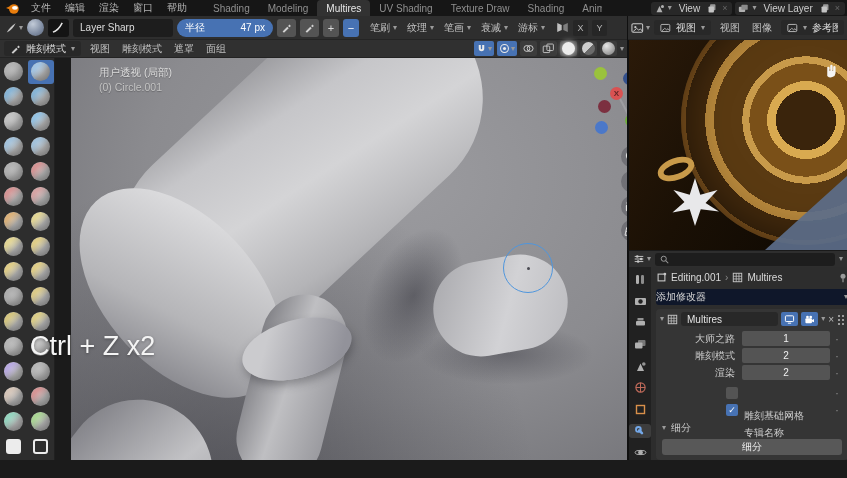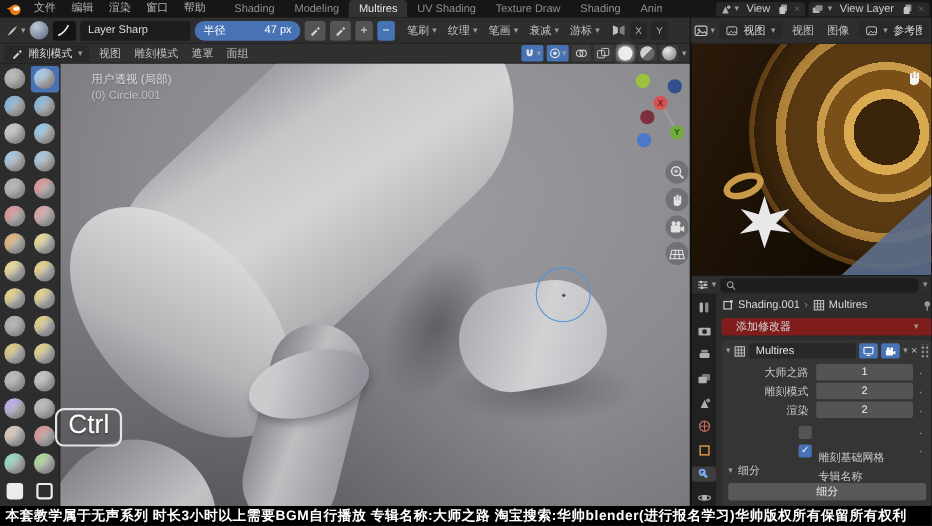--- a/index.html
+++ b/index.html
@@ -71,21 +71,21 @@
   .brush-cell.active{background:#4772b3;}
   .brush-ball{width:19px;height:19px;border-radius:50%;position:relative;overflow:hidden;
       background:radial-gradient(circle at 35% 30%,#cdcdcd,#8e8e8e 62%,#6d6d6d 100%);}
   .brush-ball .accent{position:absolute;inset:0;border-radius:50%;opacity:.85;}
   .brush-sq{width:15px;height:15px;border:2px solid #ececec;border-radius:3px;}
   .brush-sq.fill{background:#ececec;}
 
   .viewport{flex:1;position:relative;overflow:hidden;
     background:
       radial-gradient(ellipse at 28% 115%, rgba(48,48,55,.55), transparent 55%),
-      radial-gradient(ellipse at 60% 30%, #9b9b9f 0%, #8b8b8f 55%, #6f6f74 100%);}
+      radial-gradient(ellipse at 60% 30%, #9b9b9f 0%, #8b8b8f 55%, #6f6f74 100%); margin-left: 16px;}
   .shape{position:absolute;}
   .arm{left:125px;top:-98px;width:210px;height:420px;border-radius:105px;transform:rotate(47deg);
        background:linear-gradient(100deg,#8f8f93 2%,#c6c6c9 30%,#d4d4d6 55%,#b4b4b7 85%,#97979b 100%);}
   .cuff{left:-15px;top:160px;width:250px;height:150px;border-radius:50%;transform:rotate(47deg);
         background:linear-gradient(160deg,#dadadc 15%,#b5b5b8 60%,#84848a 92%);}
   .crease{left:295px;top:160px;width:95px;height:155px;border-radius:50%;transform:rotate(25deg);
         background:radial-gradient(rgba(58,58,66,.55),transparent 65%);}
   .finger-shadow{left:348px;top:265px;width:175px;height:62px;border-radius:50%;
         background:radial-gradient(rgba(66,66,74,.5),transparent 70%);}
   .finger{left:362px;top:200px;width:135px;height:95px;border-radius:48px;transform:rotate(-10deg);
@@ -136,22 +136,22 @@
   .search-box{flex:1;height:13px;background:#1d1d1d;border-radius:3px;display:flex;align-items:center;
               gap:4px;padding:0 5px;}
   .props{flex:1;display:flex;background:#2d2d2d;border-left:1px solid #101010;overflow:hidden;}
   .prop-tabs{width:26px;background:#212121;display:flex;flex-direction:column;align-items:center;
              padding-top:5px;gap:7px;}
   .prop-tab{width:22px;height:17px;display:flex;align-items:center;justify-content:center;border-radius:3px;}
   .prop-tab.active{background:#3d3d3d;}
   .prop-content{flex:1;padding:4px 5px 0 5px;display:flex;flex-direction:column;gap:4px;font-size:10px;}
   .breadcrumb{display:flex;align-items:center;gap:4px;height:15px;color:#dadada;}
   .bc-sep{color:#8a8a8a;}
-  .add-mod{height:18px;background:#7f1d1d;border-radius:3px;display:flex;align-items:center;
-           padding:0 13px;color:#d6d6d6;}
+  .add-mod{height:18px;background:#0f172a;border-radius:3px;display:flex;align-items:center;
+           padding:0 0;color:#d6d6d6;}
   .panel{background:#353535;border-radius:4px;padding:2px 4px 5px;display:flex;flex-direction:column;gap:3px;}
   .panel-head{display:flex;align-items:center;gap:3px;height:16px;}
   .pname{flex:1;height:14px;background:#282828;border-radius:3px;display:flex;align-items:center;
          padding:0 6px;color:#e2e2e2;}
   .ptgl{width:17px;height:14px;background:#4772b3;border-radius:2px;display:flex;align-items:center;justify-content:center;}
   .dots{width:7px;height:12px;background-image:radial-gradient(circle,#9a9a9a 1px,transparent 1.2px);
         background-size:4px 4px;background-position:0 1px;}
   .mr-row{display:flex;align-items:center;height:17px;}
   .lbl{width:82px;text-align:right;padding-right:7px;color:#c9c9c9;white-space:nowrap;}
   .val{width:88px;background:#545454;border-radius:2px;height:15px;display:flex;align-items:center;
@@ -695,21 +695,21 @@
                 <ellipse cx="6.5" cy="6.5" rx="5.4" ry="2.1" fill="none" stroke="#b0b0b0" stroke-width="1"></ellipse>
               </svg>
             </div>
           </div>
         <div class="prop-content">
           <div class="breadcrumb">
             <svg width="11" height="11" viewBox="0 0 13 13">
                 <rect x="2.5" y="2.5" width="8" height="8" fill="none" stroke="#c8c8c8" stroke-width="1.3"></rect>
                 <circle cx="10.5" cy="2.5" r="1.6" fill="#c8c8c8"></circle>
               </svg>
-            <span>Shading.001</span>
+            <span>Editing.001</span>
             <span class="bc-sep">›</span>
             <svg width="11" height="11" viewBox="0 0 13 13">
                 <rect x="1.5" y="1.5" width="10" height="10" fill="none" stroke="#c8c8c8" stroke-width="1.1"></rect>
                 <path d="M1.5 5 H11.5 M1.5 8.2 H11.5 M5 1.5 V11.5 M8.2 1.5 V11.5" stroke="#c8c8c8" stroke-width="0.9"></path>
               </svg>
             <span>Multires</span>
             <svg width="10" height="10" viewBox="0 0 12 12" style="margin-left:auto">
                 <circle cx="6" cy="4" r="3" fill="#9a9a9a"></circle>
                 <path d="M6 6.5 V11" stroke="#9a9a9a" stroke-width="1.4"></path>
               </svg>
@@ -781,18 +781,15 @@
               <span class="chev">▾</span>
               <span>细分</span>
             </div>
             <div class="subd-btn">细分</div>
           </div>
         </div>
       </div>
     </div>
   </div>
 
-  <div class="key-cap">Ctrl</div>
-
-  <div class="bottom-bar">
-    <span>本套教学属于无声系列 时长3小时以上需要BGM自行播放  专辑名称:大师之路  淘宝搜索:华帅blender(进行报名学习)华帅版权所有保留所有权利</span>
-  </div>
+  <div class="key-hist">Ctrl + Z x2</div>
+
 </div>
 
 </body></html>

